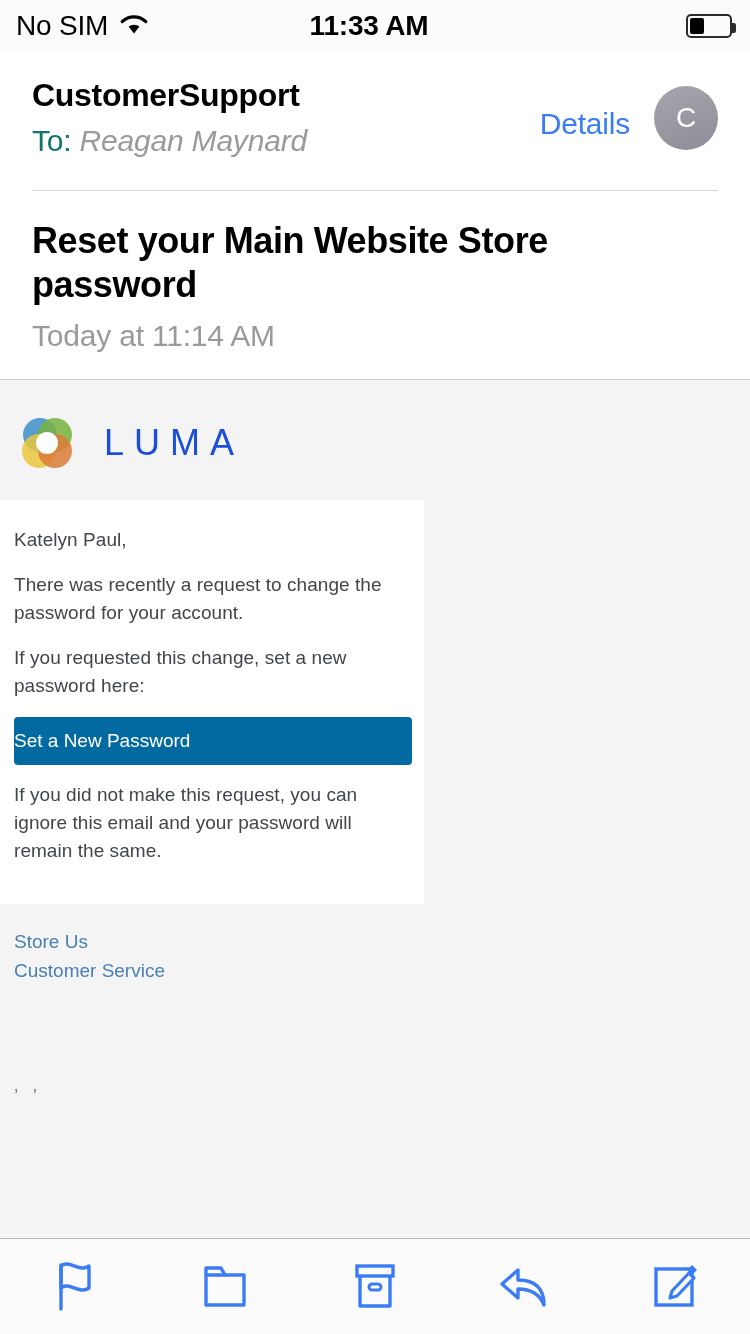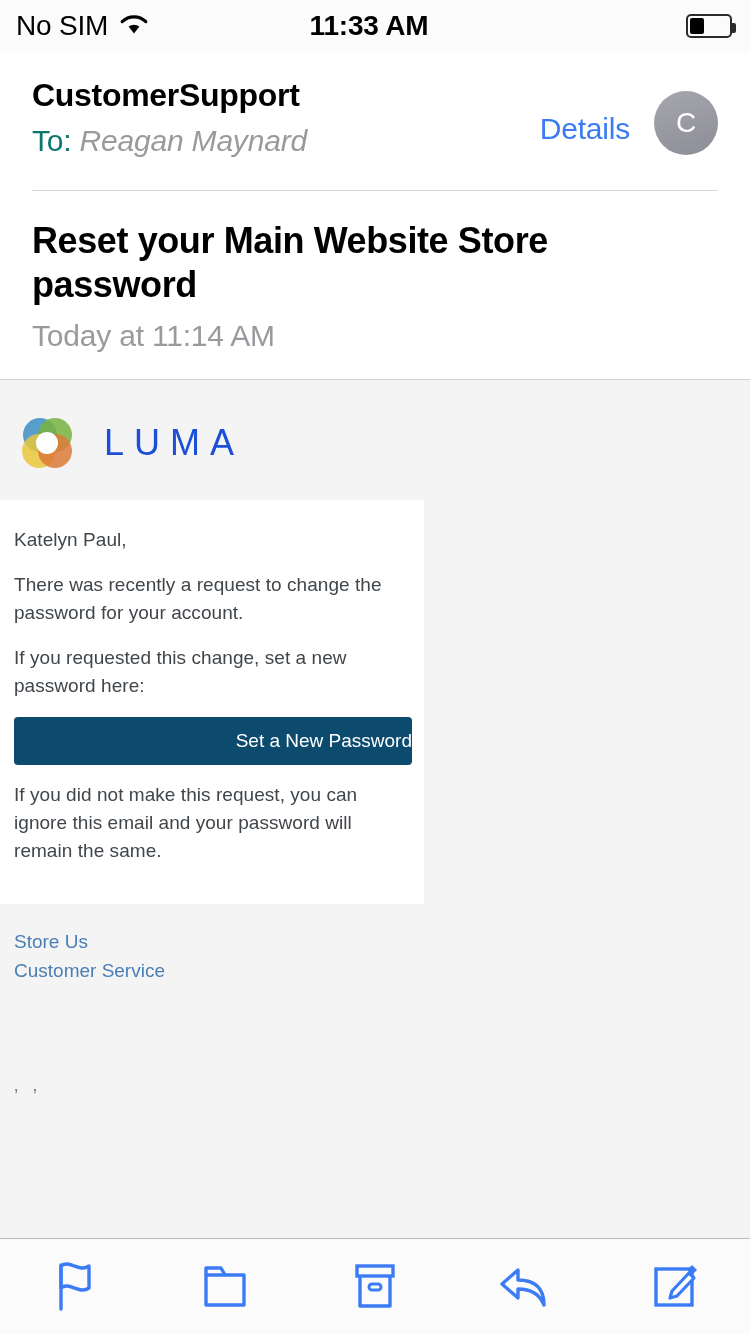--- a/index.html
+++ b/index.html
@@ -39,21 +39,21 @@
     background:#fbfbfb;
     border-bottom:1px solid #d2d2d4;
   }
   .nav-back { display:flex; align-items:center; gap:6px; cursor:pointer; }
   .nav-back-label { font-size:34px; color:#3b7cf5; letter-spacing:-0.3px; }
   .nav-right { margin-left:auto; display:flex; align-items:center; gap:52px; }
   .nav-chev { cursor:pointer; display:flex; }
 
   
   .mail-header { padding:24px 32px 0 32px; background:#fff; flex:0 0 auto; }
-  .sender-row { display:flex; align-items:center; }
+  .sender-row { display:flex; align-items:flex-start; }
   .sender-block { flex:1 1 auto; min-width:0; }
   .sender-name { font-size:32px; font-weight:700; color:#000; letter-spacing:-0.3px; line-height:1.2; }
   .to-line { margin-top:8px; font-size:30px; line-height:1.25; letter-spacing:-0.2px; }
   .to-label { color:#0f766e; }
   .to-value { color:#9a9a9e;font-style:italic; }
   .hdr-right { display:flex; align-items:center; gap:24px; padding-top:22px; }
   .details-link { font-size:30px; color:#3b7cf5; cursor:pointer; letter-spacing:-0.2px; }
   .avatar {
     width:64px; height:64px; border-radius:50%;
     background:linear-gradient(160deg,#a6a6ae 0%,#8d8d97 100%);
@@ -80,22 +80,22 @@
 
   .body-card {
     background:#ffffff;
     width:424px;
     padding:26px 14px 40px 14px;
   }
   .body-card p { font-size:19px; color:#41464b; line-height:1.45; margin-bottom:18px; letter-spacing:0.05px; }
   .body-card p:last-child { margin-bottom:0; }
   .cta-button {
     display:block; width:398px; padding:13px 0;
-    background:#0c4a6e; border-radius:4px;
-    color:#ffffff; font-size:19px; text-align:right;
+    background:#0369a1; border-radius:4px;
+    color:#ffffff; font-size:19px; text-align:left;
     margin:0 0 16px 0; cursor:pointer; border:none;
     font-family:"Liberation Sans", sans-serif;
   }
   .body-footer { padding:24px 14px 0 14px; }
   .body-footer a { display:block; font-size:19px; color:#4a7fb5; text-decoration:none; line-height:1.5; cursor:pointer; }
   .stray-marks { padding:100px 0 0 14px; font-size:19px; color:#7b7b80; letter-spacing:5px; }
 
   
   .toolbar {
     flex:0 0 96px; height:96px;

